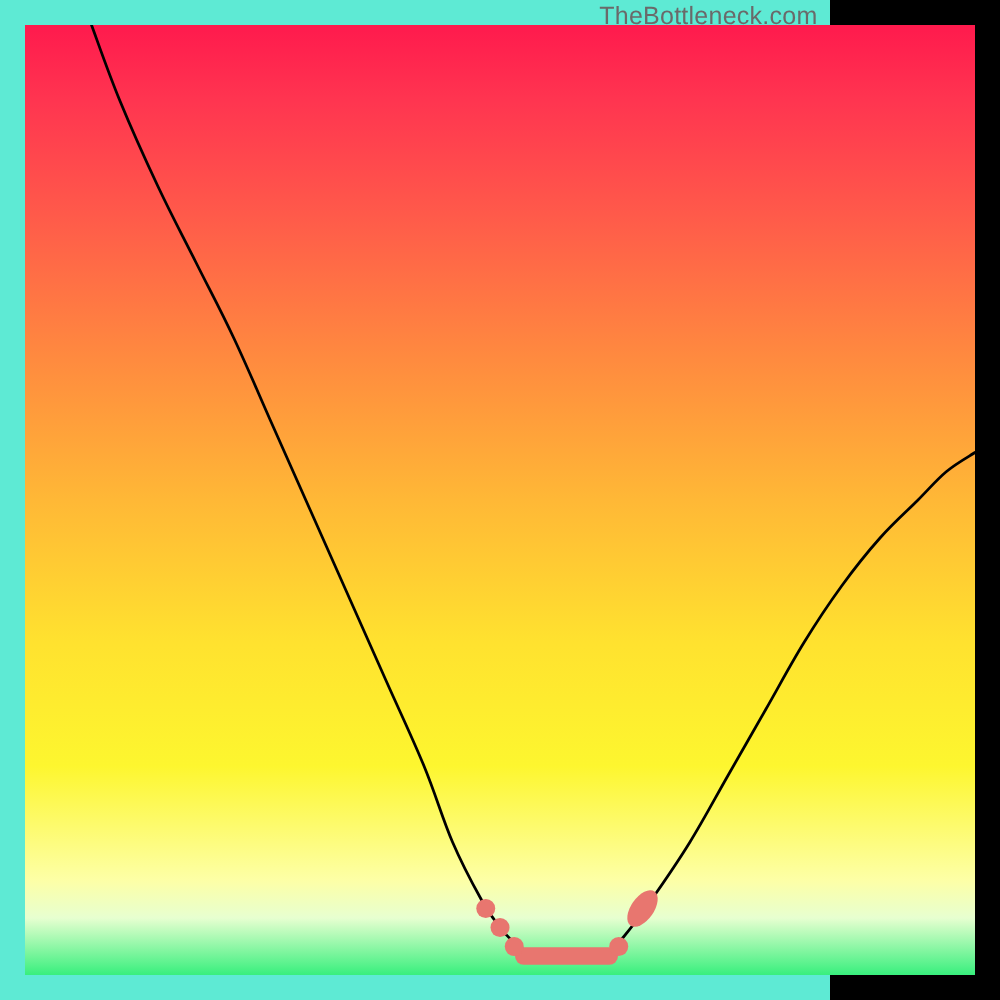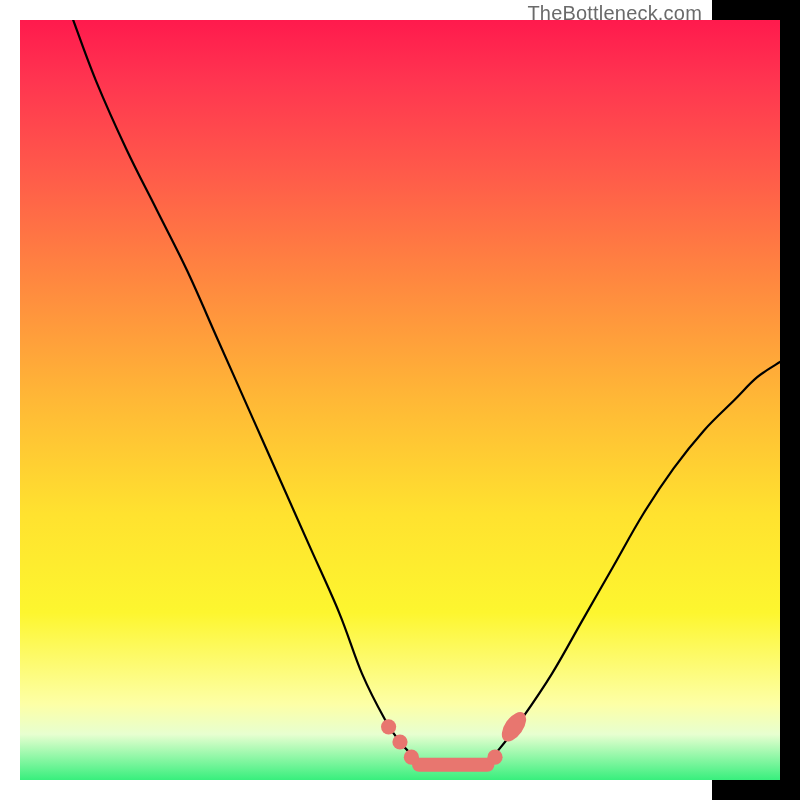--- a/index.html
+++ b/index.html
@@ -10,22 +10,21 @@
     background: #000;
     overflow: hidden;
     font-family: Arial, Helvetica, sans-serif;
   }
   .frame {
     position: absolute;
     left: 0;
     top: 0;
     width: 664px;
     height: 800px;
-    background: #ffffff;
-    padding-left: 48px;
+    background: #5eead4;
   }
   .plot {
     position: absolute;
     left: 20px;
     top: 20px;
     width: 760px;
     height: 760px;
     
     background: linear-gradient(to bottom,
       #ff1a4d 0%,

